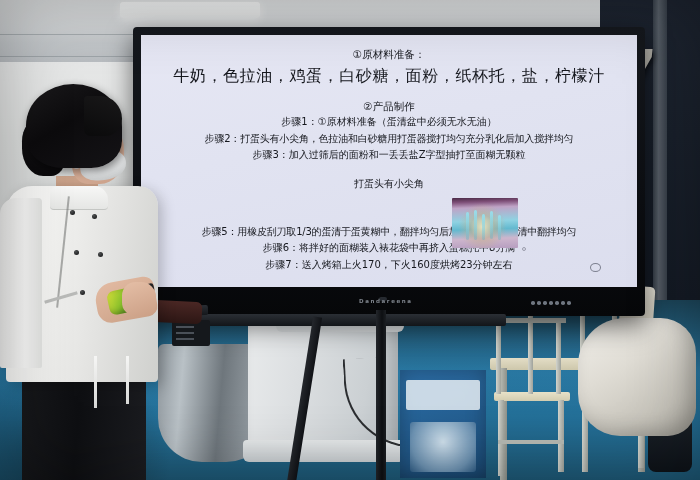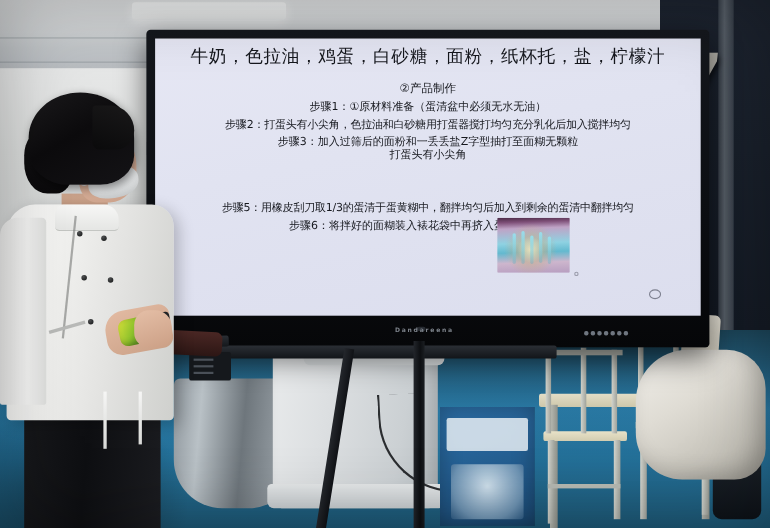--- a/index.html
+++ b/index.html
@@ -125,21 +125,21 @@
     background:linear-gradient(168deg,#e6e7f4 0%,#e1e3f1 40%,#dcdeee 100%);
     overflow:hidden; }
   .slide-text { color:#14161c; text-align:center; line-height:1.04;
     font-family:"DejaVu Sans","Liberation Sans",sans-serif; }
   .s-line { text-align:center; color:#15171d; white-space:nowrap; }
   .s-head { font-size:10.5px; margin-top:14px; }
   .s-ing  { font-size:16px; margin-top:8px; letter-spacing:.6px; }
   .s-sec  { font-size:10.5px; margin-top:16px; }
   .s-step { font-size:10px; margin-top:6px; }
   .s-step-wide { font-size:10px; margin-top:6px; letter-spacing:-.2px; }
-  .s-cont { font-size:10px; margin-top:1px; }
+  .s-cont { font-size:10px; margin-top:18px; }
   .s-gap  { height:32px; }
   .slide-img { position:absolute; left:311px; top:163px; width:66px; height:50px;
     background:
       radial-gradient(circle at 46% 58%,rgba(240,226,186,.95) 0%,rgba(198,175,140,.55) 26%,rgba(0,0,0,0) 52%),
       linear-gradient(178deg,#4a2a46 0%,#7e4f78 9%,#bfa3c6 20%,#8fd2e2 46%,#63b9cf 62%,#cdb6cd 80%,#b79ec0 100%);
     border-radius:1px; filter:blur(.35px); }
   .slide-img .wb { position:absolute; top:14px; width:2.5px; height:28px;
     background:linear-gradient(180deg,rgba(150,226,240,.9),rgba(90,170,195,.35));
     border-radius:2px; }
   .slide-dot1 { position:absolute; left:381px; top:212px; width:4px; height:4px;
@@ -272,29 +272,31 @@
   <div class="stool-leg" style="left:638px;top:390px;width:6px;height:78px;"></div>
   <div class="stool-leg" style="left:580px;top:312px;width:5px;height:74px;"></div>
   <div class="stool-leg" style="left:612px;top:310px;width:5px;height:76px;"></div>
   <div class="white-cloth"></div>
 
   <div class="tv">
     <div class="tv-inner"></div>
 
     <div class="slide">
       <div class="slide-text">
+        <div class="s-line s-head">①原材料准备：</div>
         <div class="s-line s-ing">牛奶，色拉油，鸡蛋，白砂糖，面粉，纸杯托，盐，柠檬汁</div>
         <div class="s-line s-sec">②产品制作</div>
         <div class="s-line s-step">步骤1：①原材料准备（蛋清盆中必须无水无油）</div>
         <div class="s-line s-step-wide">步骤2：打蛋头有小尖角，色拉油和白砂糖用打蛋器搅打均匀充分乳化后加入搅拌均匀</div>
         <div class="s-line s-step">步骤3：加入过筛后的面粉和一丢丢盐Z字型抽打至面糊无颗粒</div>
         <div class="s-line s-cont">打蛋头有小尖角</div>
         <div class="s-gap"></div>
         <div class="s-line s-step-wide">步骤5：用橡皮刮刀取1/3的蛋清于蛋黄糊中，翻拌均匀后加入到剩余的蛋清中翻拌均匀</div>
         <div class="s-line s-step">步骤6：将拌好的面糊装入裱花袋中再挤入蛋糕托中8分满</div>
+        <div class="s-line s-step">步骤7：送入烤箱上火170，下火160度烘烤23分钟左右</div>
       </div>
 
       <div class="slide-img">
         <i class="wb" style="left:14px"></i>
           <i class="wb" style="left:22px;top:12px;height:30px"></i>
         <i class="wb" style="left:30px;top:16px;height:26px"></i>
           <i class="wb" style="left:38px;top:13px"></i>
         <i class="wb" style="left:46px;top:17px;height:25px"></i>
       </div>
       <div class="slide-dot1"></div>

